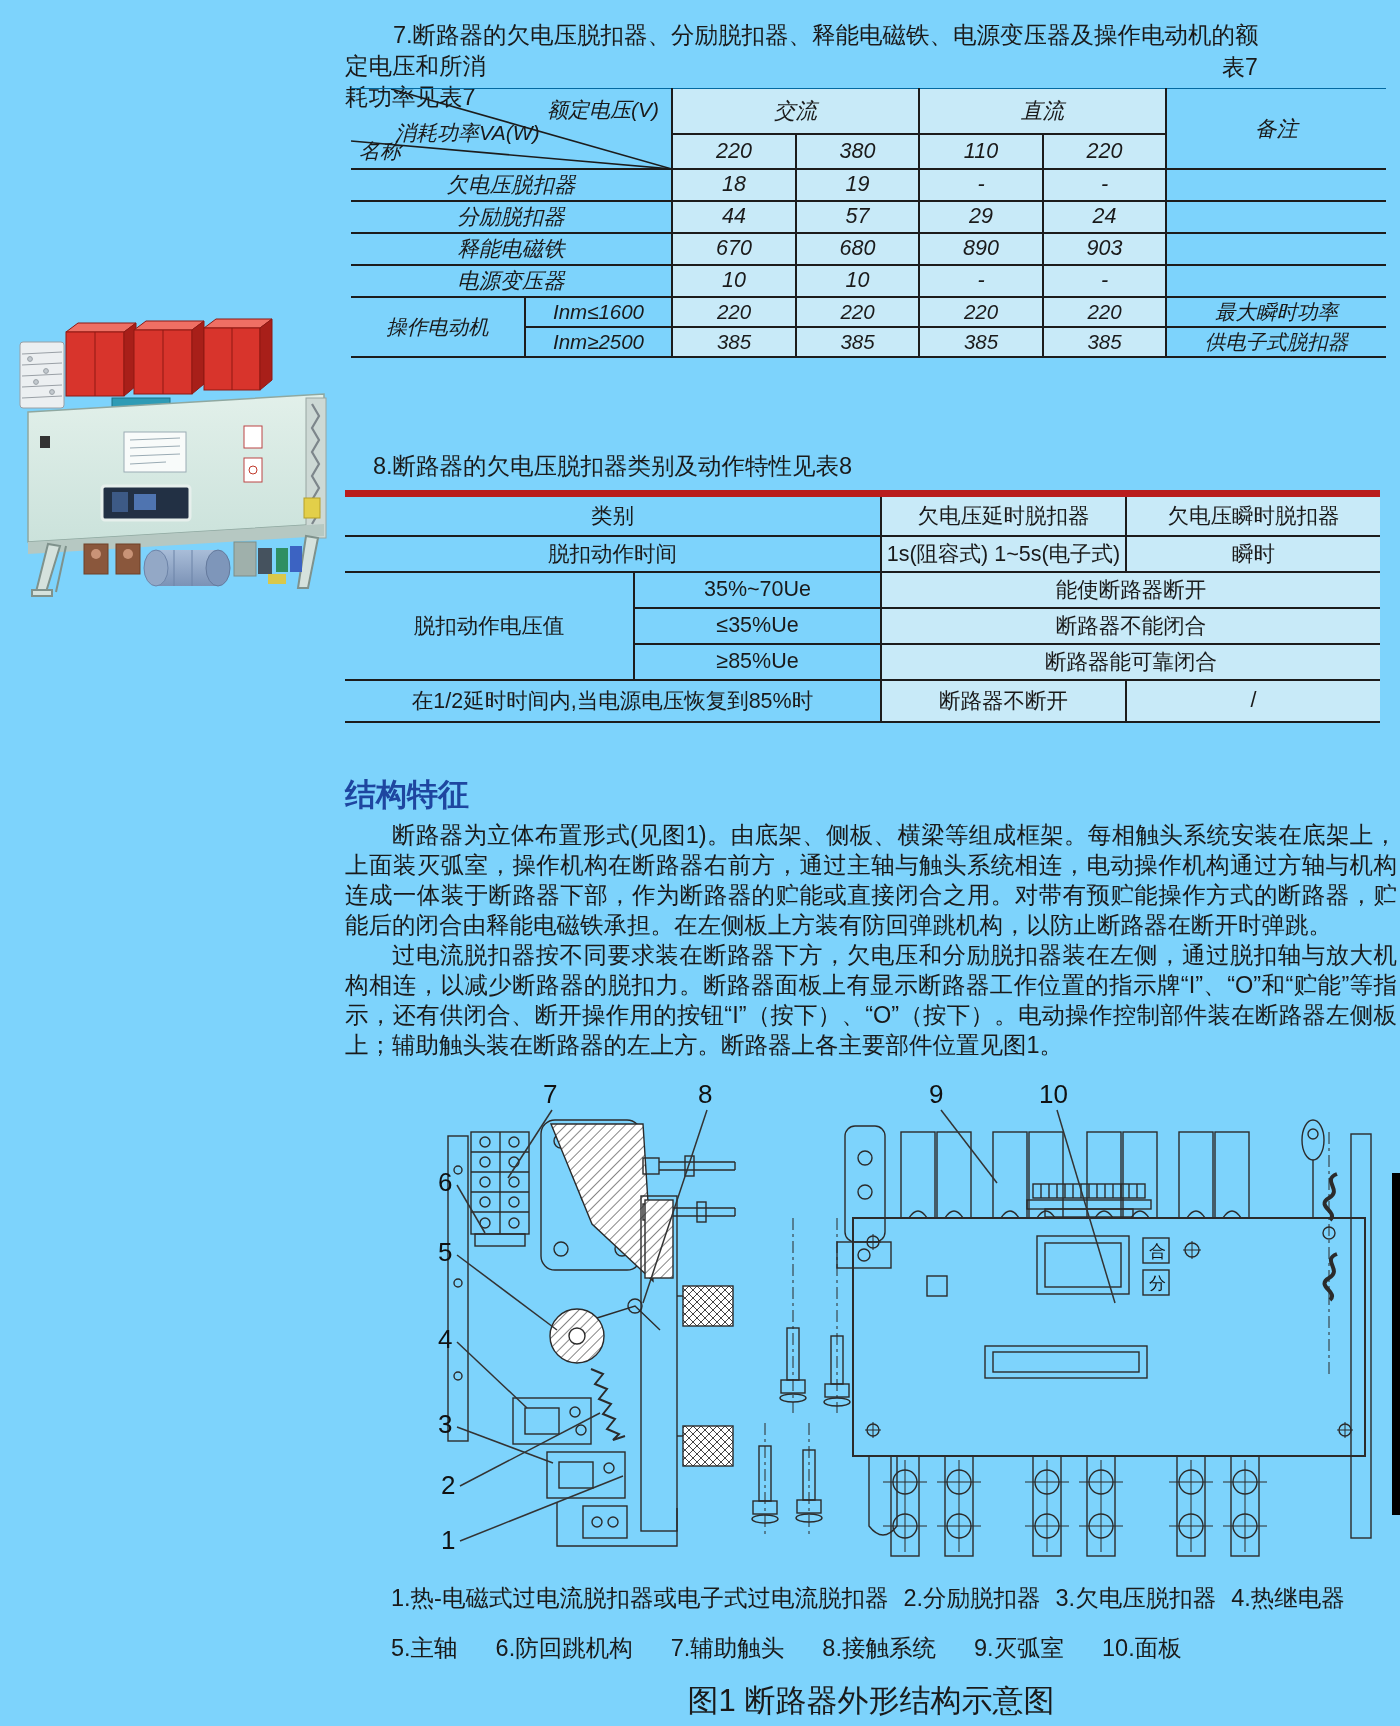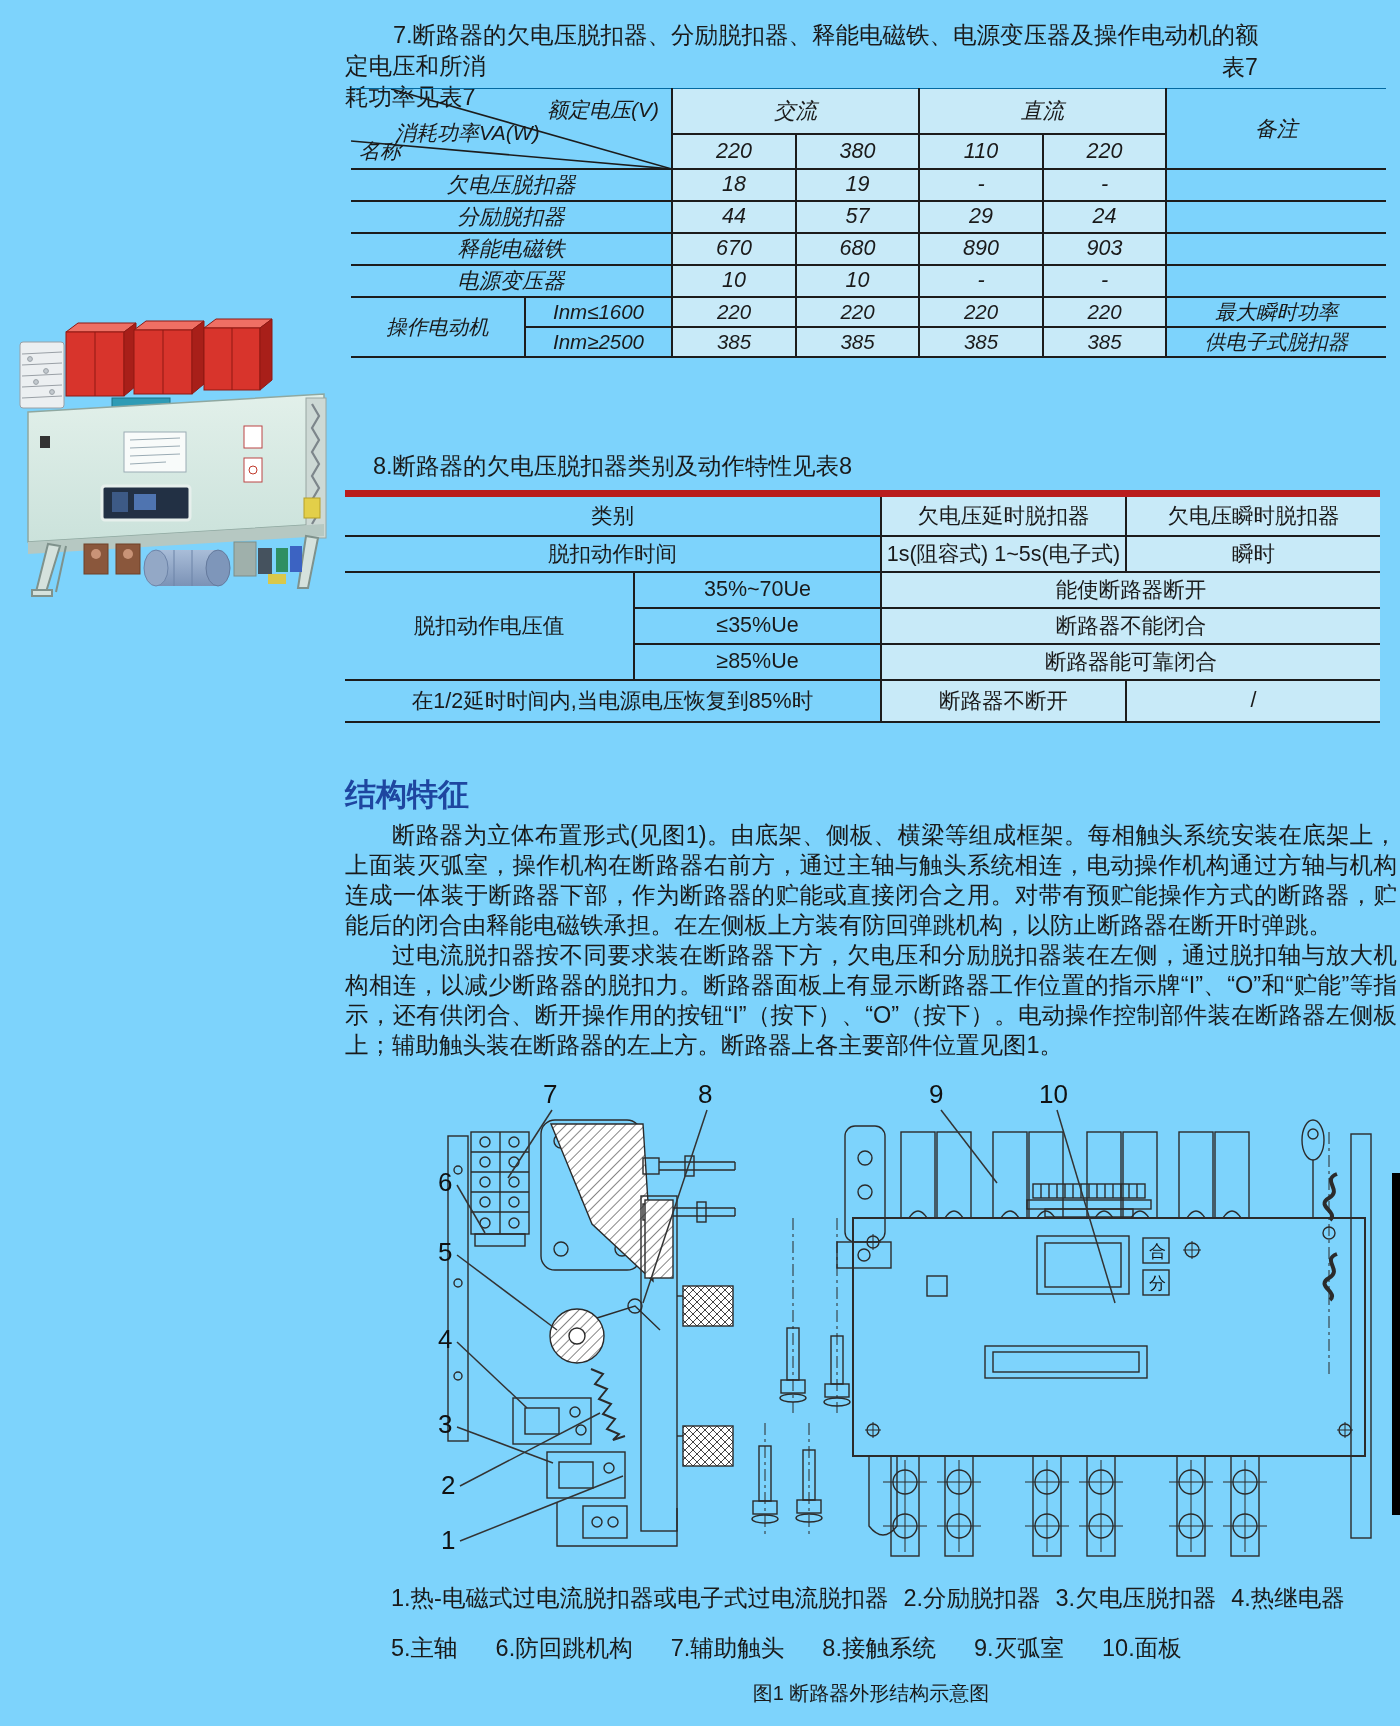--- a/index.html
+++ b/index.html
@@ -33,21 +33,21 @@
   .sec-head{left:345px;top:750px;font-size:31px;font-weight:bold;color:#1e46a0;margin-top:24px;}
   .paras{left:345px;top:820px;width:1052px;font-size:23.5px;line-height:30px;text-align:justify;}
   .paras p{margin:0;text-indent:47px;}
   
   .figsvg{left:345px;top:1078px;}
   .figsvg text{font-family:"Liberation Sans","DejaVu Sans",sans-serif;fill:#111;}
   .black-bar{left:1392px;top:1173px;width:8px;height:342px;background:#000;}
   .cap{left:356px;font-size:23.5px;display:flex;margin-left:35px;}
   .cap1{top:1582px;gap:15px;}
   .cap2{top:1632px;gap:38px;}
-  .figtitle{left:345px;top:1680px;width:1052px;text-align:center;font-size:20px;}
+  .figtitle{left:345px;top:1680px;width:1052px;text-align:center;font-size:31px;}
   .photo{left:6px;top:286px;}
 </style>
 </head>
 <body>
 
 <div class="page">
 
   <div class="abs intro">
     <div class="l1">7.断路器的欠电压脱扣器、分励脱扣器、释能电磁铁、电源变压器及操作电动机的额定电压和所消</div>
     <div class="l2">耗功率见表7</div>

